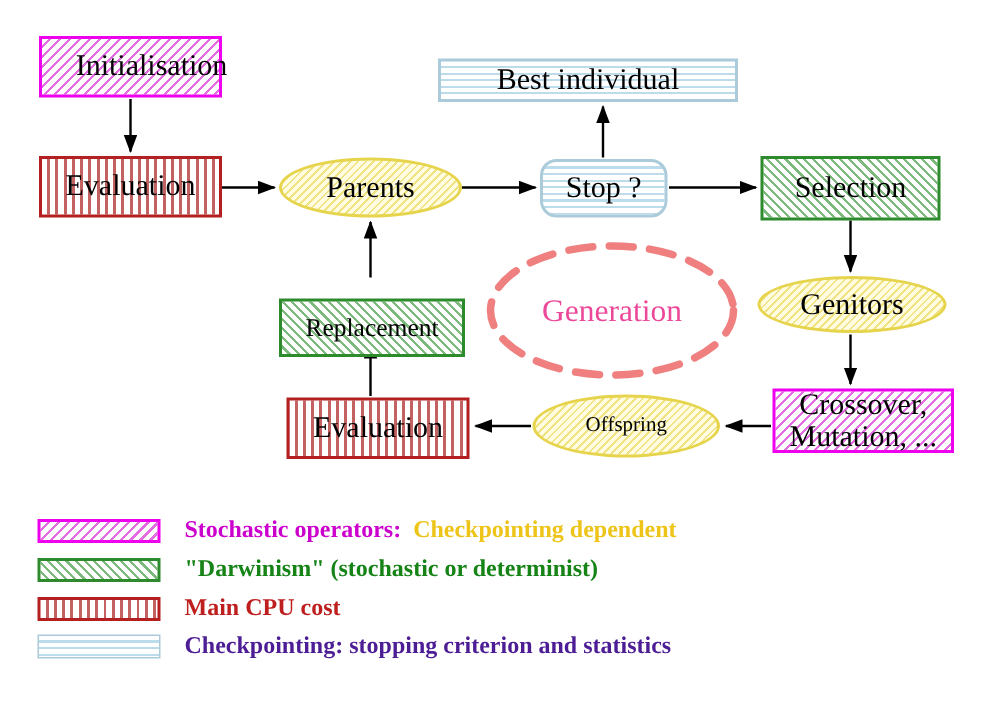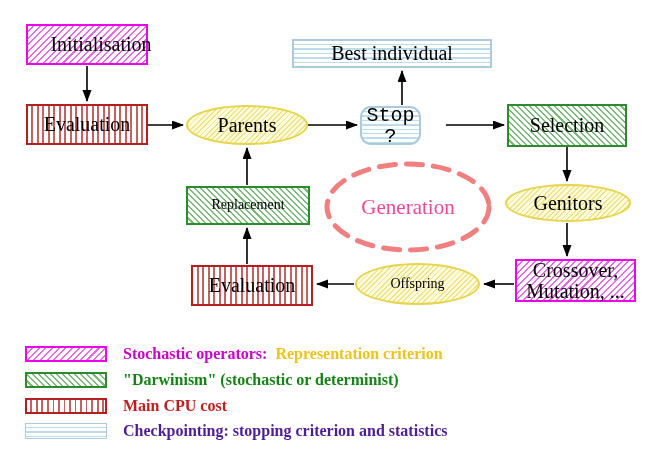--- a/index.html
+++ b/index.html
@@ -34,23 +34,23 @@
   .hatch-yellow{
     background:#fffce2 repeating-linear-gradient(135deg,rgba(255,255,255,0) 0 2.4px,#f0e384 2.4px 3.7px);
     border:2px solid #e6d44c;
   }
   .ellipse{border-radius:50%;}
   
   #n-init{left:26px;top:24px;width:122px;height:41px;padding-left:28px;}
   #n-eval-top{left:26px;top:104px;width:122px;height:41px;}
   #n-parents{left:186px;top:105px;width:122px;height:40px;}
   #n-best{left:292px;top:39px;width:200px;height:29px;}
-  #n-stop{left:360px;top:106px;width:61px;height:39px;border-radius:11px;font-family:Liberation Mono, monospace;}
+  #n-stop{left:360px;top:106px;width:85px;height:39px;border-radius:11px;}
   #n-selection{left:507px;top:104px;width:120px;height:43px;}
-  #n-replacement{left:186px;top:186px;width:124px;height:39px;font-size:14px;}
+  #n-replacement{left:186px;top:199px;width:124px;height:39px;font-size:17px;}
   #n-genitors{left:505px;top:184px;width:126px;height:38px;}
   #n-eval-bottom{left:191px;top:265px;width:122px;height:41px;}
   #n-offspring{left:355px;top:263px;width:125px;height:42px;font-size:14px;}
   #n-crossover{left:515px;top:259px;width:121px;height:43px;font-size:20px;flex-direction:column;text-align:right;}
   #n-generation{
     left:326px;top:194px;width:164px;height:26px;z-index:2;position:absolute;
     display:flex;align-items:center;justify-content:center;
     color:#ec4899;font-size:21px;
   }
   
@@ -113,21 +113,21 @@
   <div class="node hatch-yellow ellipse" id="n-offspring">Offspring</div>
 
   <div class="node hatch-magenta" id="n-crossover">
     <span>Crossover,</span>
     <span>Mutation, ...</span>
   </div>
 
   <div class="legend-row" id="lg-row-0">
     <div class="swatch hatch-magenta"></div>
     <span class="legend-label lg-magenta">Stochastic operators:</span>
-    <span class="legend-label lg-gold">Representation criterion</span>
+    <span class="legend-label lg-gold">Checkpointing dependent</span>
   </div>
 
   <div class="legend-row" id="lg-row-1">
     <div class="swatch hatch-green"></div>
     <span class="legend-label lg-green">"Darwinism" (stochastic or determinist)</span>
   </div>
 
   <div class="legend-row" id="lg-row-2">
     <div class="swatch stripes-red"></div>
     <span class="legend-label lg-red">Main CPU cost</span>

